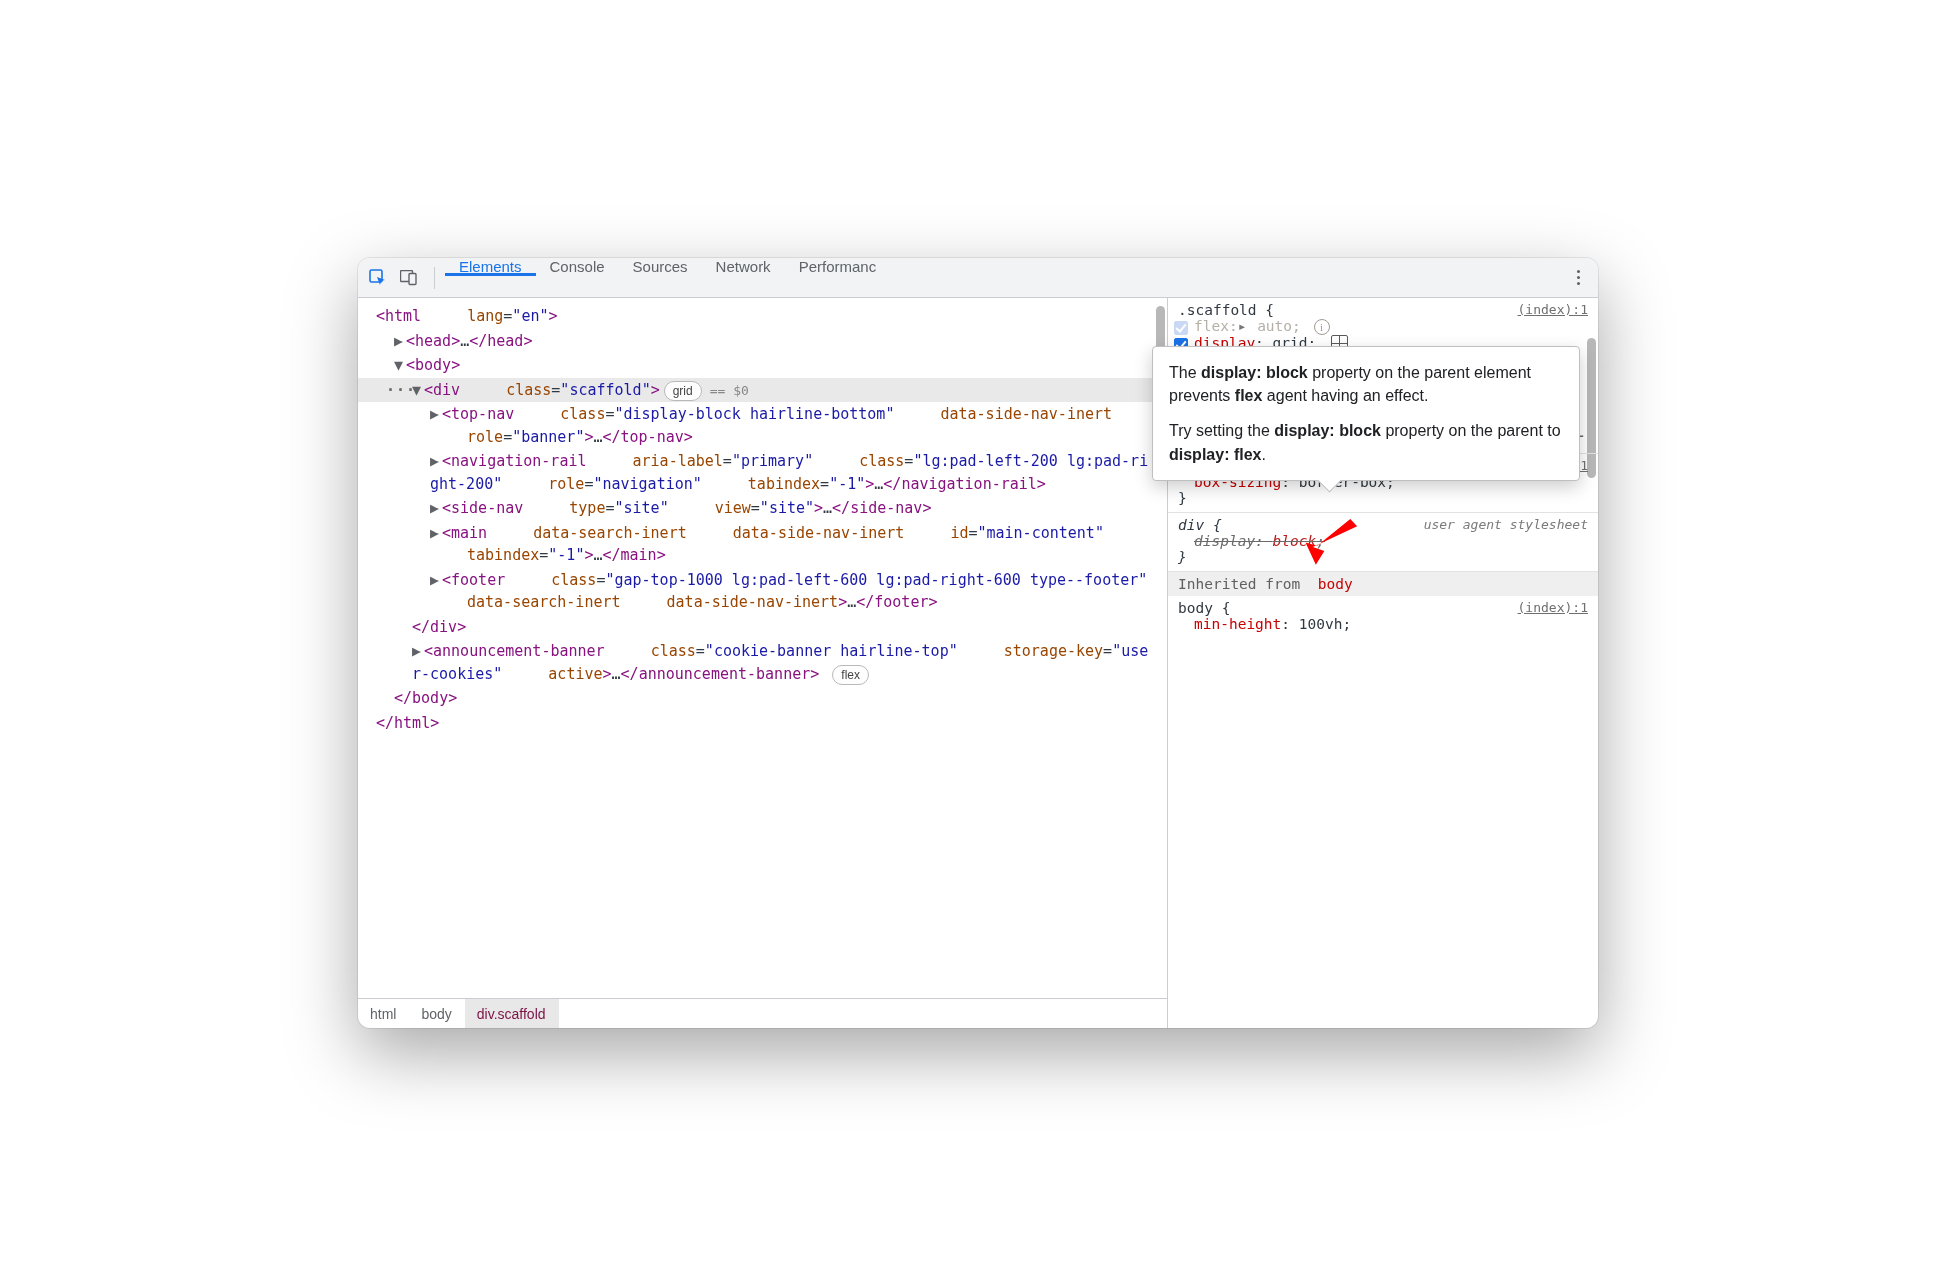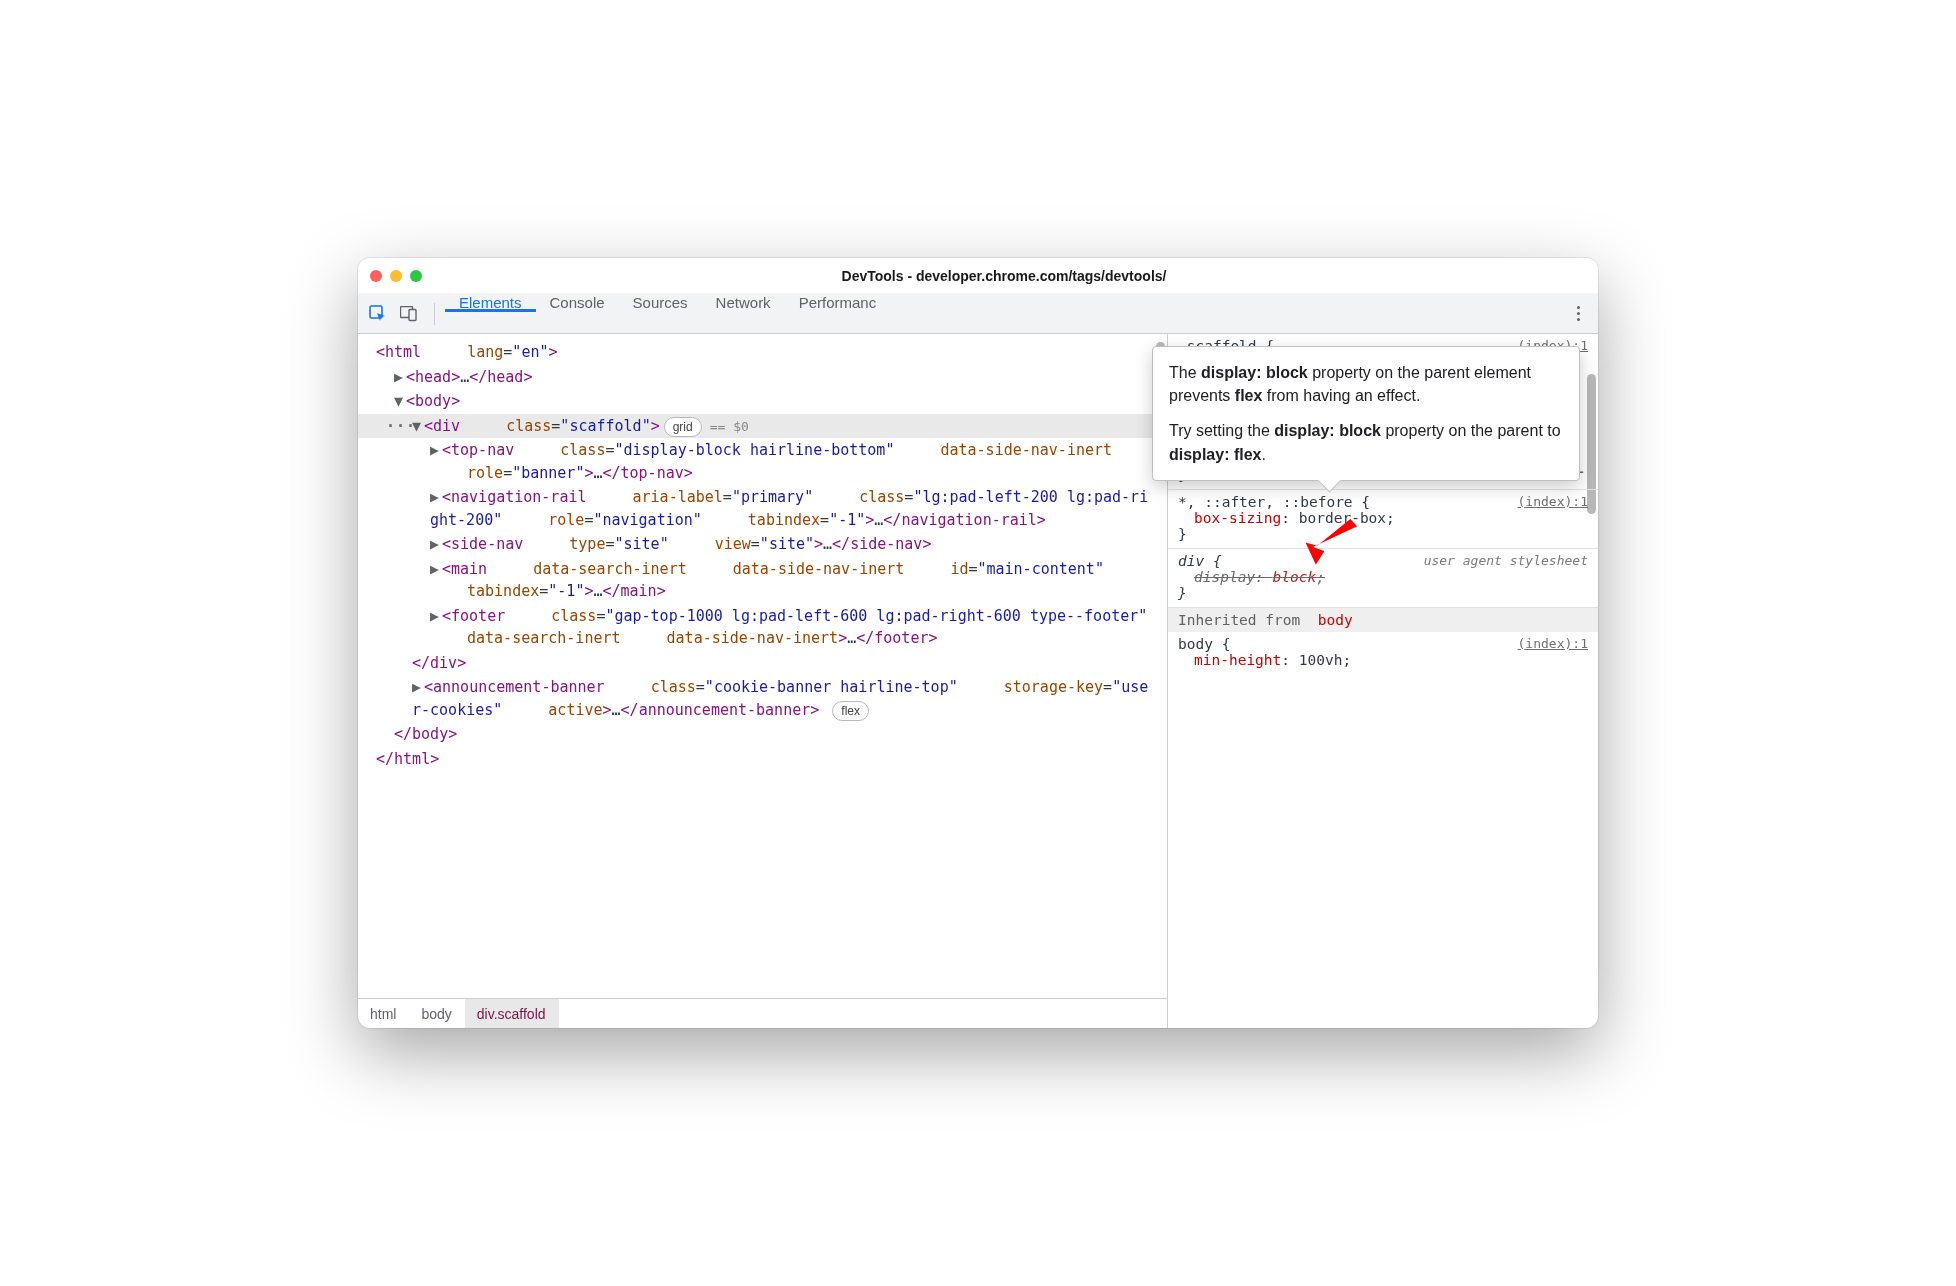--- a/index.html
+++ b/index.html
@@ -123,28 +123,20 @@
 }
 .red-arrow { position:absolute; top:254px; right:232px; z-index:12; }
 .kebab { width:20px; display:flex; flex-direction:column; gap:3px; align-items:center; }
 .kebab span { width:3px; height:3px; border-radius:50%; background:#5f6368;}
 </style>
 </head>
 <body>
 
 <div class="window">
 
-  <div class="titlebar">
-    <div class="traffic">
-      <span class="r"></span>
-      <span class="y"></span>
-      <span class="g"></span>
-    </div>
-    <div class="title">DevTools - developer.chrome.com/tags/devtools/</div>
-  </div>
 
   <div class="toolbar">
     <div class="tb-icon active">
       <svg width="18" height="18" viewBox="0 0 18 18">
           <rect x="1" y="1" width="12" height="12" rx="1.5" fill="none" stroke="#1a73e8" stroke-width="1.6"></rect>
           <path d="M8 8 L16 11 L12 12 L11 16 Z" fill="#1a73e8"></path>
         </svg>
     </div>
     <div class="tb-icon">
       <svg width="20" height="16" viewBox="0 0 20 16">
@@ -245,21 +237,21 @@
 
       <div class="rule" style="border-bottom:none">
         <span class="selector">body</span> <span class="brace">{</span>
         <span class="src">(index):1</span>
         <div class="prop-line"><span class="pname">min-height</span>: <span class="pval">100vh</span>;</div>
       </div>
     </div>
   </div>
 
   <div class="tooltip">
-    <p><span>The </span><b>display: block</b><span> property on the parent element prevents </span><b>flex</b><span> from having an effect.</span></p>
+    <p><span>The </span><b>display: block</b><span> property on the parent element prevents </span><b>flex</b><span> agent having an effect.</span></p>
     <p style="margin-top:12px"><span>Try setting the </span><b>display: block</b><span> property on the parent to </span><b>display: flex</b><span>.</span></p>
   </div>
 
   <svg class="red-arrow" width="70" height="60">
     <path d="M58 10 L18 38 L30 40 L24 55 L10 35 L22 36 L50 4 Z" fill="#ff0000" transform="rotate(10 35 30)"></path>
   </svg>
 
 </div>
 
 </body></html>

